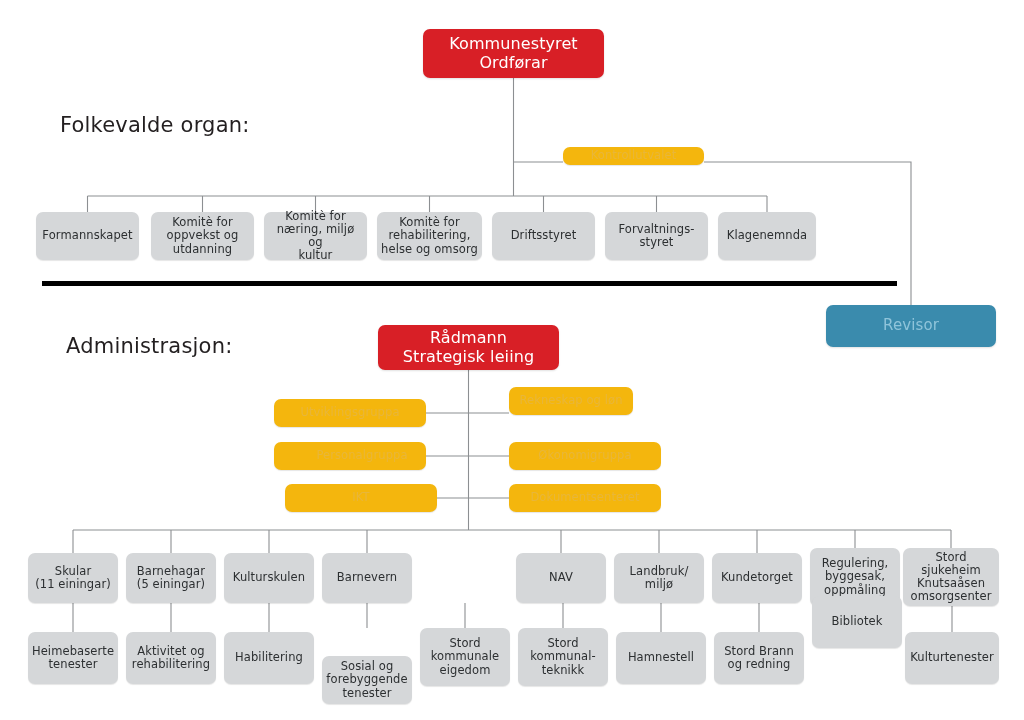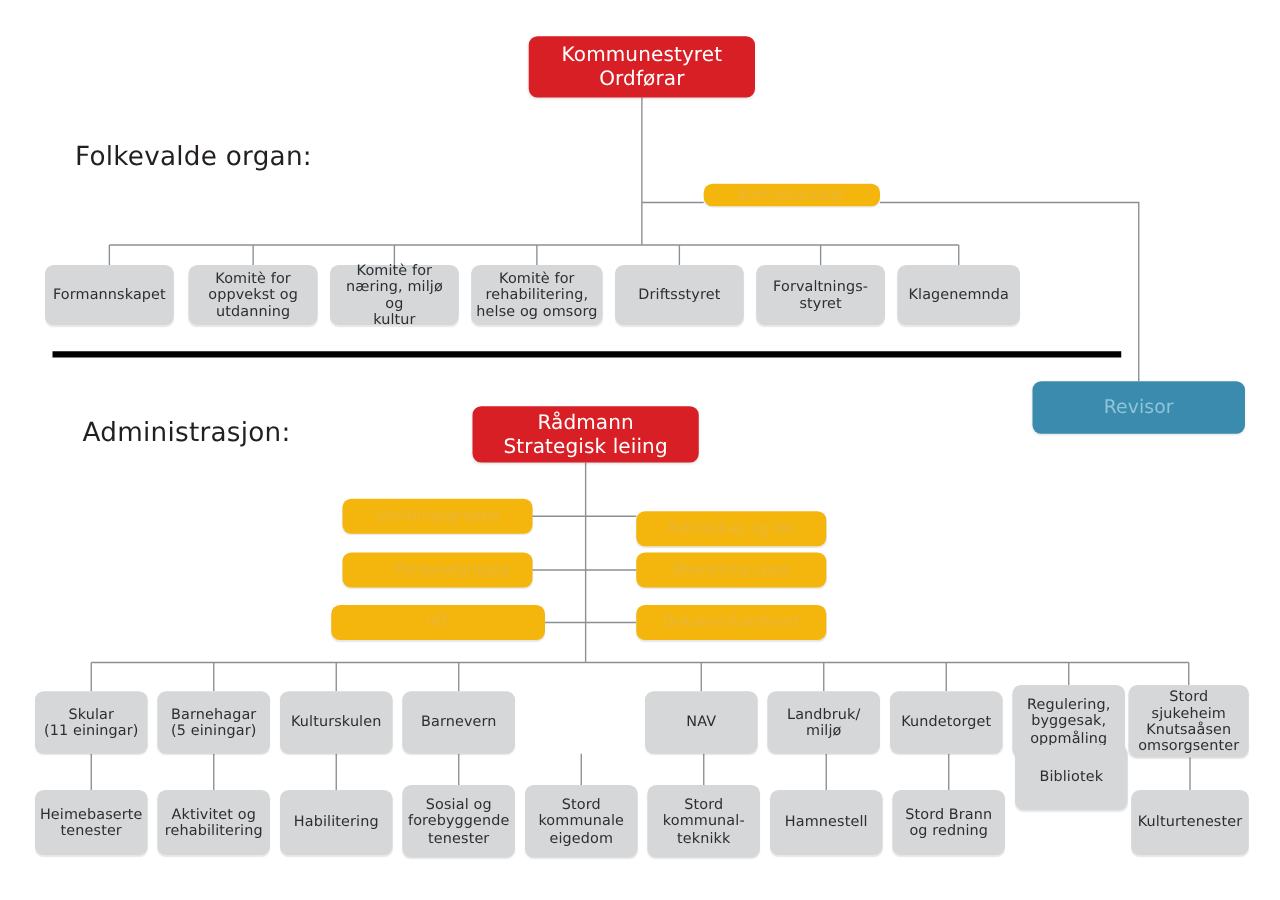--- a/index.html
+++ b/index.html
@@ -142,22 +142,22 @@
 helse og omsorg</span></div>
       <div class="node grey" style="left: 492px; top: 212px; width: 103px; height: 48px;"><span>Driftsstyret</span></div>
       <div class="node grey" style="left: 605px; top: 212px; width: 103px; height: 48px;"><span>Forvaltnings-
 styret</span></div>
       <div class="node grey" style="left: 718px; top: 212px; width: 98px; height: 48px;"><span>Klagenemnda</span></div>
       <div class="node teal" style="left: 826px; top: 305px; width: 170px; height: 42px;"><span>Revisor</span></div>
       <div class="node red" style="left: 378px; top: 325px; width: 181px; height: 45px;"><span>Rådmann
 Strategisk leiing</span></div>
       <div class="node yellow" style="left: 274px; top: 399px; width: 152px; height: 28px;"><span>Utviklingsgruppa</span></div>
       <div class="node yellow" style="left: 274px; top: 442px; width: 152px; height: 28px; padding-left: 28px;"><span>Personalgruppa</span></div>
-      <div class="node yellow" style="left: 265px; top: 484px; width: 171px; height: 28px;"><span>IKT</span></div>
-      <div class="node yellow" style="left: 509px; top: 409px; width: 152px; height: 28px;"><span>Rekneskap og løn</span></div>
+      <div class="node yellow" style="left: 285px; top: 484px; width: 152px; height: 28px;"><span>IKT</span></div>
+      <div class="node yellow" style="left: 509px; top: 387px; width: 124px; height: 28px;"><span>Rekneskap og løn</span></div>
       <div class="node yellow" style="left: 509px; top: 442px; width: 152px; height: 28px;"><span>Økonomigruppa</span></div>
       <div class="node yellow" style="left: 509px; top: 484px; width: 152px; height: 28px;"><span>Dokumentsenteret</span></div>
       <div class="node grey" style="left: 28px; top: 553px; width: 90px; height: 50px;"><span>Skular
 (11 einingar)</span></div>
       <div class="node grey" style="left: 126px; top: 553px; width: 90px; height: 50px;"><span>Barnehagar
 (5 einingar)</span></div>
       <div class="node grey" style="left: 224px; top: 553px; width: 90px; height: 50px;"><span>Kulturskulen</span></div>
       <div class="node grey" style="left: 322px; top: 553px; width: 90px; height: 50px;"><span>Barnevern</span></div>
       <div class="node grey" style="left: 516px; top: 553px; width: 90px; height: 50px;"><span>NAV</span></div>
       <div class="node grey" style="left: 614px; top: 553px; width: 90px; height: 50px;"><span>Landbruk/
@@ -167,21 +167,21 @@
 byggesak,
 oppmåling</span></div>
       <div class="node grey" style="left: 903px; top: 548px; width: 96px; height: 58px;"><span>Stord sjukeheim
 Knutsaåsen
 omsorgsenter</span></div>
       <div class="node grey" style="left: 28px; top: 632px; width: 90px; height: 52px;"><span>Heimebaserte
 tenester</span></div>
       <div class="node grey" style="left: 126px; top: 632px; width: 90px; height: 52px;"><span>Aktivitet og
 rehabilitering</span></div>
       <div class="node grey" style="left: 224px; top: 632px; width: 90px; height: 52px;"><span>Habilitering</span></div>
-      <div class="node grey" style="left: 322px; top: 628px; width: 90px; height: 58px;"><span>Sosial og
+      <div class="node grey" style="left: 322px; top: 656px; width: 90px; height: 48px;"><span>Sosial og
 forebyggende
 tenester</span></div>
       <div class="node grey" style="left: 420px; top: 628px; width: 90px; height: 58px;"><span>Stord
 kommunale
 eigedom</span></div>
       <div class="node grey" style="left: 518px; top: 628px; width: 90px; height: 58px;"><span>Stord
 kommunal-
 teknikk</span></div>
       <div class="node grey" style="left: 616px; top: 632px; width: 90px; height: 52px;"><span>Hamnestell</span></div>
       <div class="node grey" style="left: 714px; top: 632px; width: 90px; height: 52px;"><span>Stord Brann

